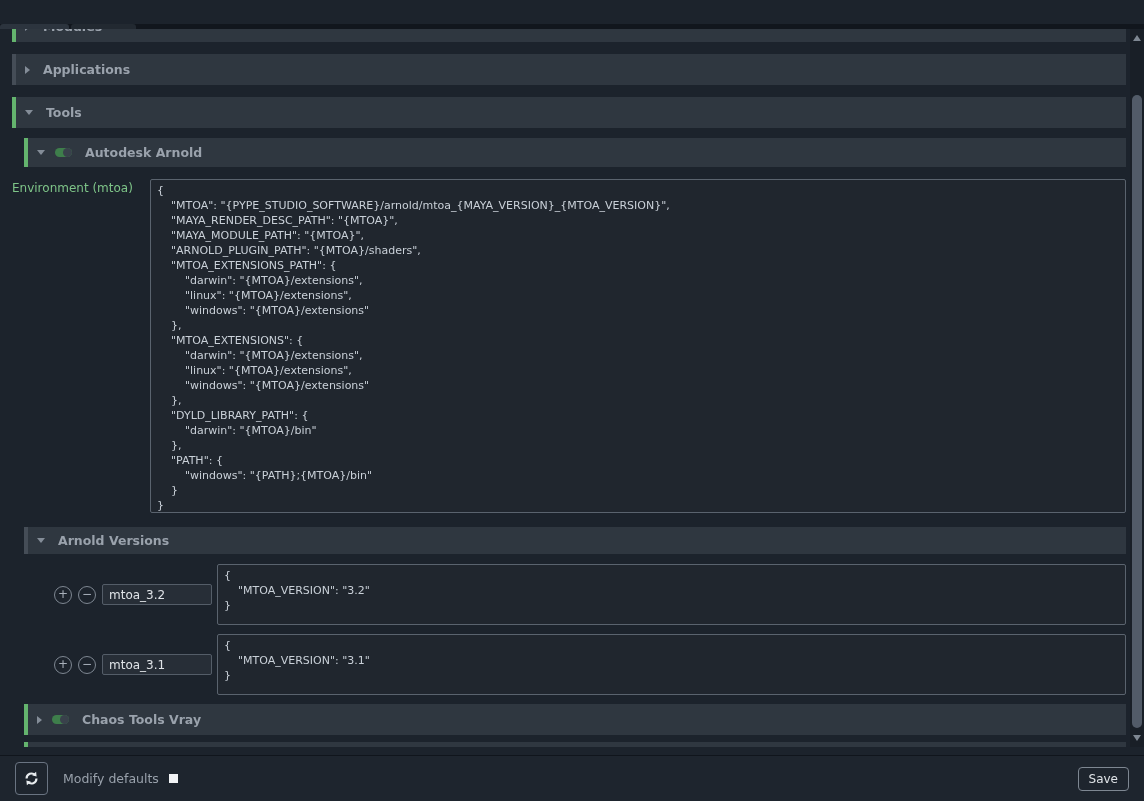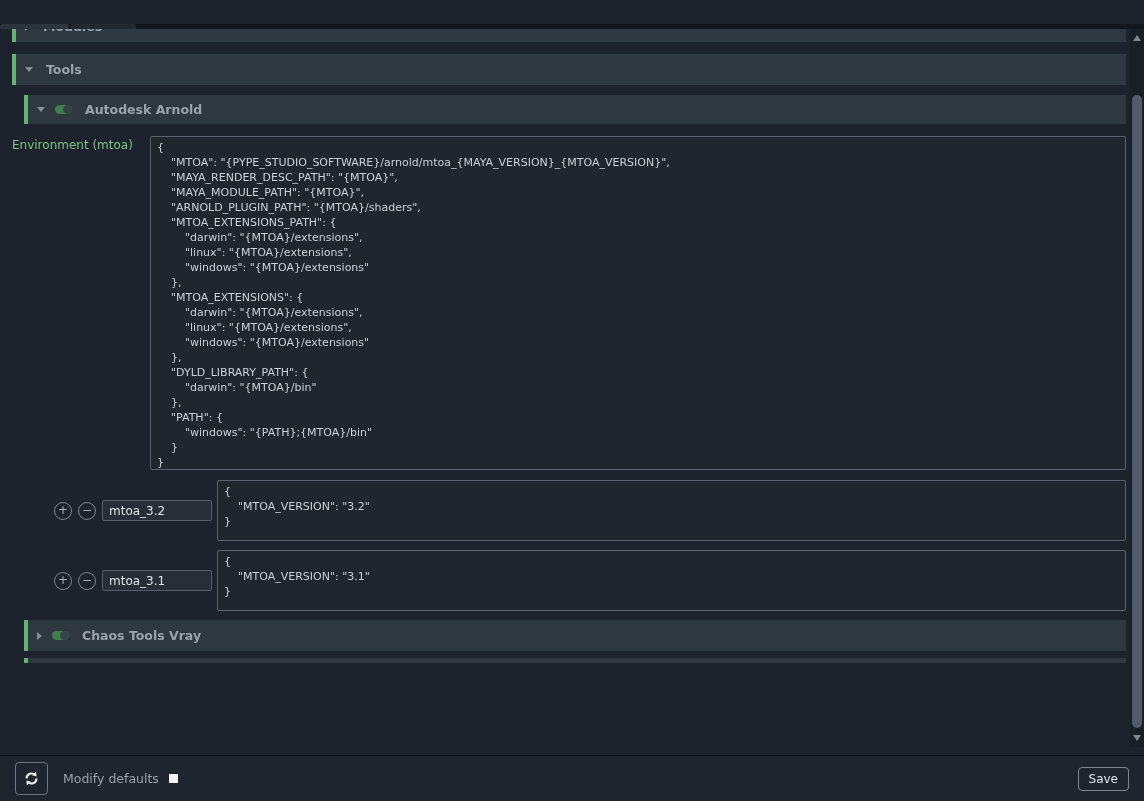--- a/index.html
+++ b/index.html
@@ -76,20 +76,24 @@
 
   <div class="main">
 
     <div class="clip-top">
       <div class="hdr">
         <span class="chev right"></span>
         <span class="hdr-title">Modules</span>
       </div>
     </div>
 
+    <div class="hdr grayb mt12">
+      <span class="chev right"></span>
+      <span class="hdr-title">Applications</span>
+    </div>
 
     <div class="hdr mt12">
       <span class="chev down"></span>
       <span class="hdr-title">Tools</span>
     </div>
 
     <div class="hdr h29 sub mt10">
       <span class="chev down"></span>
       <span class="toggle">
           <span class="knob"></span>
@@ -116,20 +120,24 @@
     },
     "DYLD_LIBRARY_PATH": {
         "darwin": "{MTOA}/bin"
     },
     "PATH": {
         "windows": "{PATH};{MTOA}/bin"
     }
 }</textarea>
     </div>
 
+    <div class="hdr grayb h27 sub mt14">
+      <span class="chev down"></span>
+      <span class="hdr-title">Arnold Versions</span>
+    </div>
 
     <div class="vrow mt10">
       <button class="circle-btn">+</button>
       <button class="circle-btn">−</button>
       <input class="key-input" spellcheck="false" value="mtoa_3.2" style="">
       <textarea class="code-edit ver-edit" spellcheck="false" style="">{
     "MTOA_VERSION": "3.2"
 }</textarea>
     </div>
 

